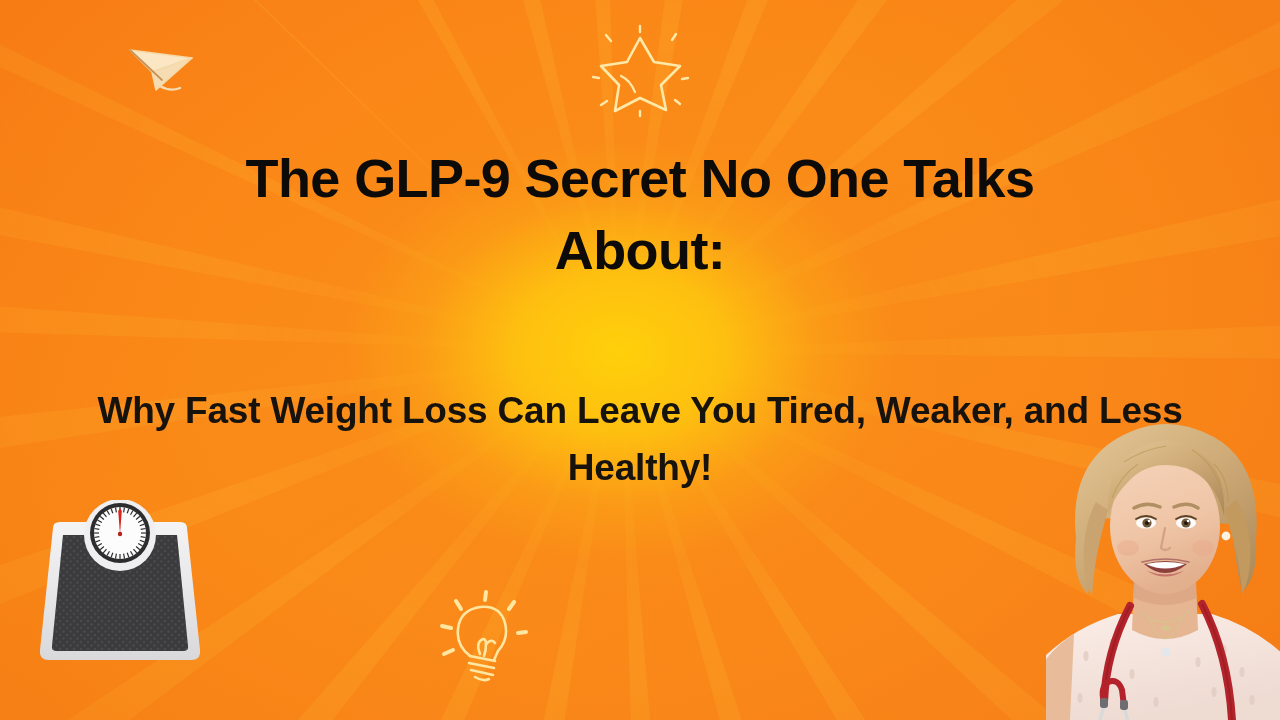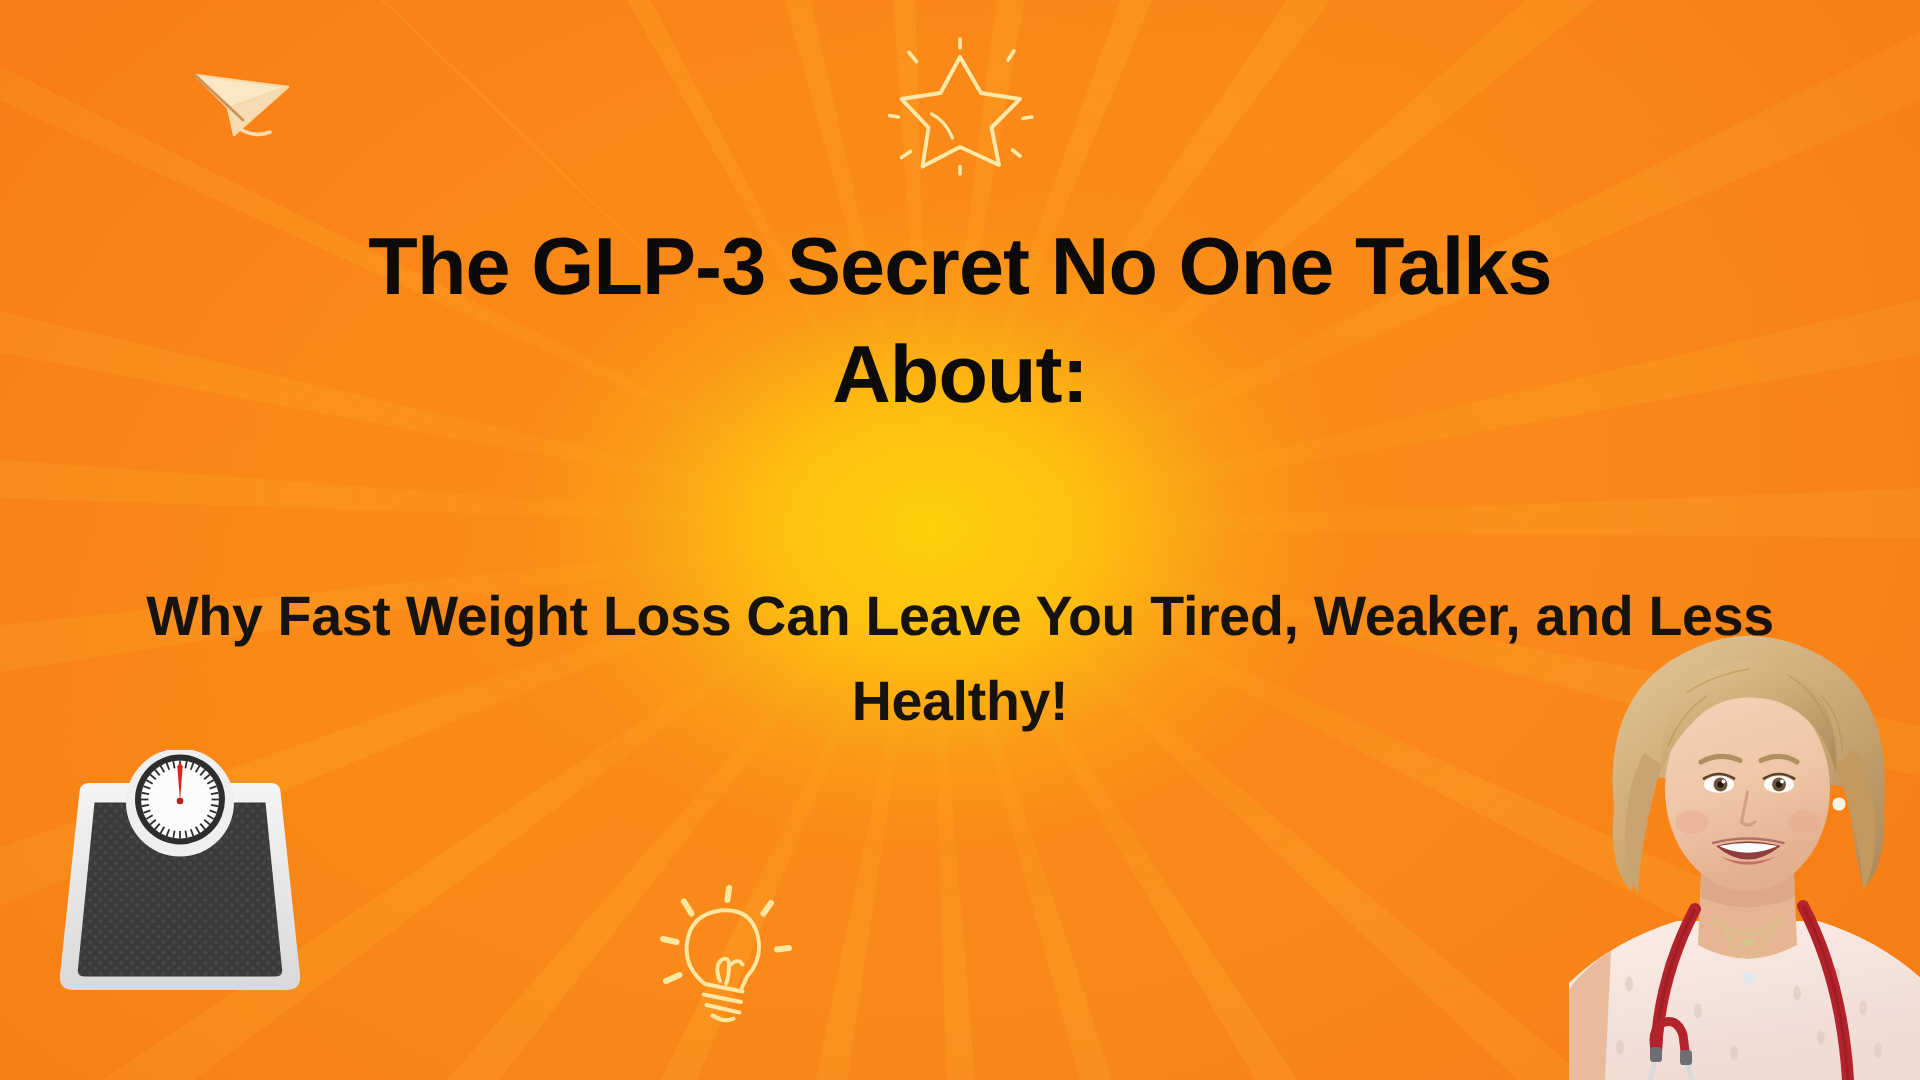--- a/index.html
+++ b/index.html
@@ -135,21 +135,21 @@
         <path d="M0 0 L -1280 520 L -1310 450 Z"></path>
         <path d="M0 0 L -1420 220 L -1435 150 Z"></path>
       </g>
     </g>
   </svg>
 
   <div id="glow" class="bg-layer"></div>
   <div id="vignette" class="bg-layer"></div>
 
   <div id="text-block">
-    <h1 id="headline">The GLP-3 Secret No One Talks About:</h1>
+    <h1 id="headline">The GLP-9 Secret No One Talks About:</h1>
     <h2 id="subheadline">Why Fast Weight Loss Can Leave You Tired, Weaker, and Less Healthy!</h2>
   </div>
 
   <svg id="doodle-plane" class="doodle" viewBox="0 0 80 78">
     <g fill="#FBE7C4" stroke="#F6D9A8" stroke-width="1.6" stroke-linejoin="round">
       <path d="M8 22 L70 30 L30 44 Z"></path>
       <path d="M30 44 L70 30 L34 62 Z" fill="#F6DCB3"></path>
     </g>
     <path d="M8 22 L40 52" stroke="#C9945B" stroke-width="1.8" fill="none" stroke-linecap="round"></path>
     <path d="M38 58 Q48 64 58 60" stroke="#F6DCB3" stroke-width="2.4" fill="none" stroke-linecap="round"></path>

